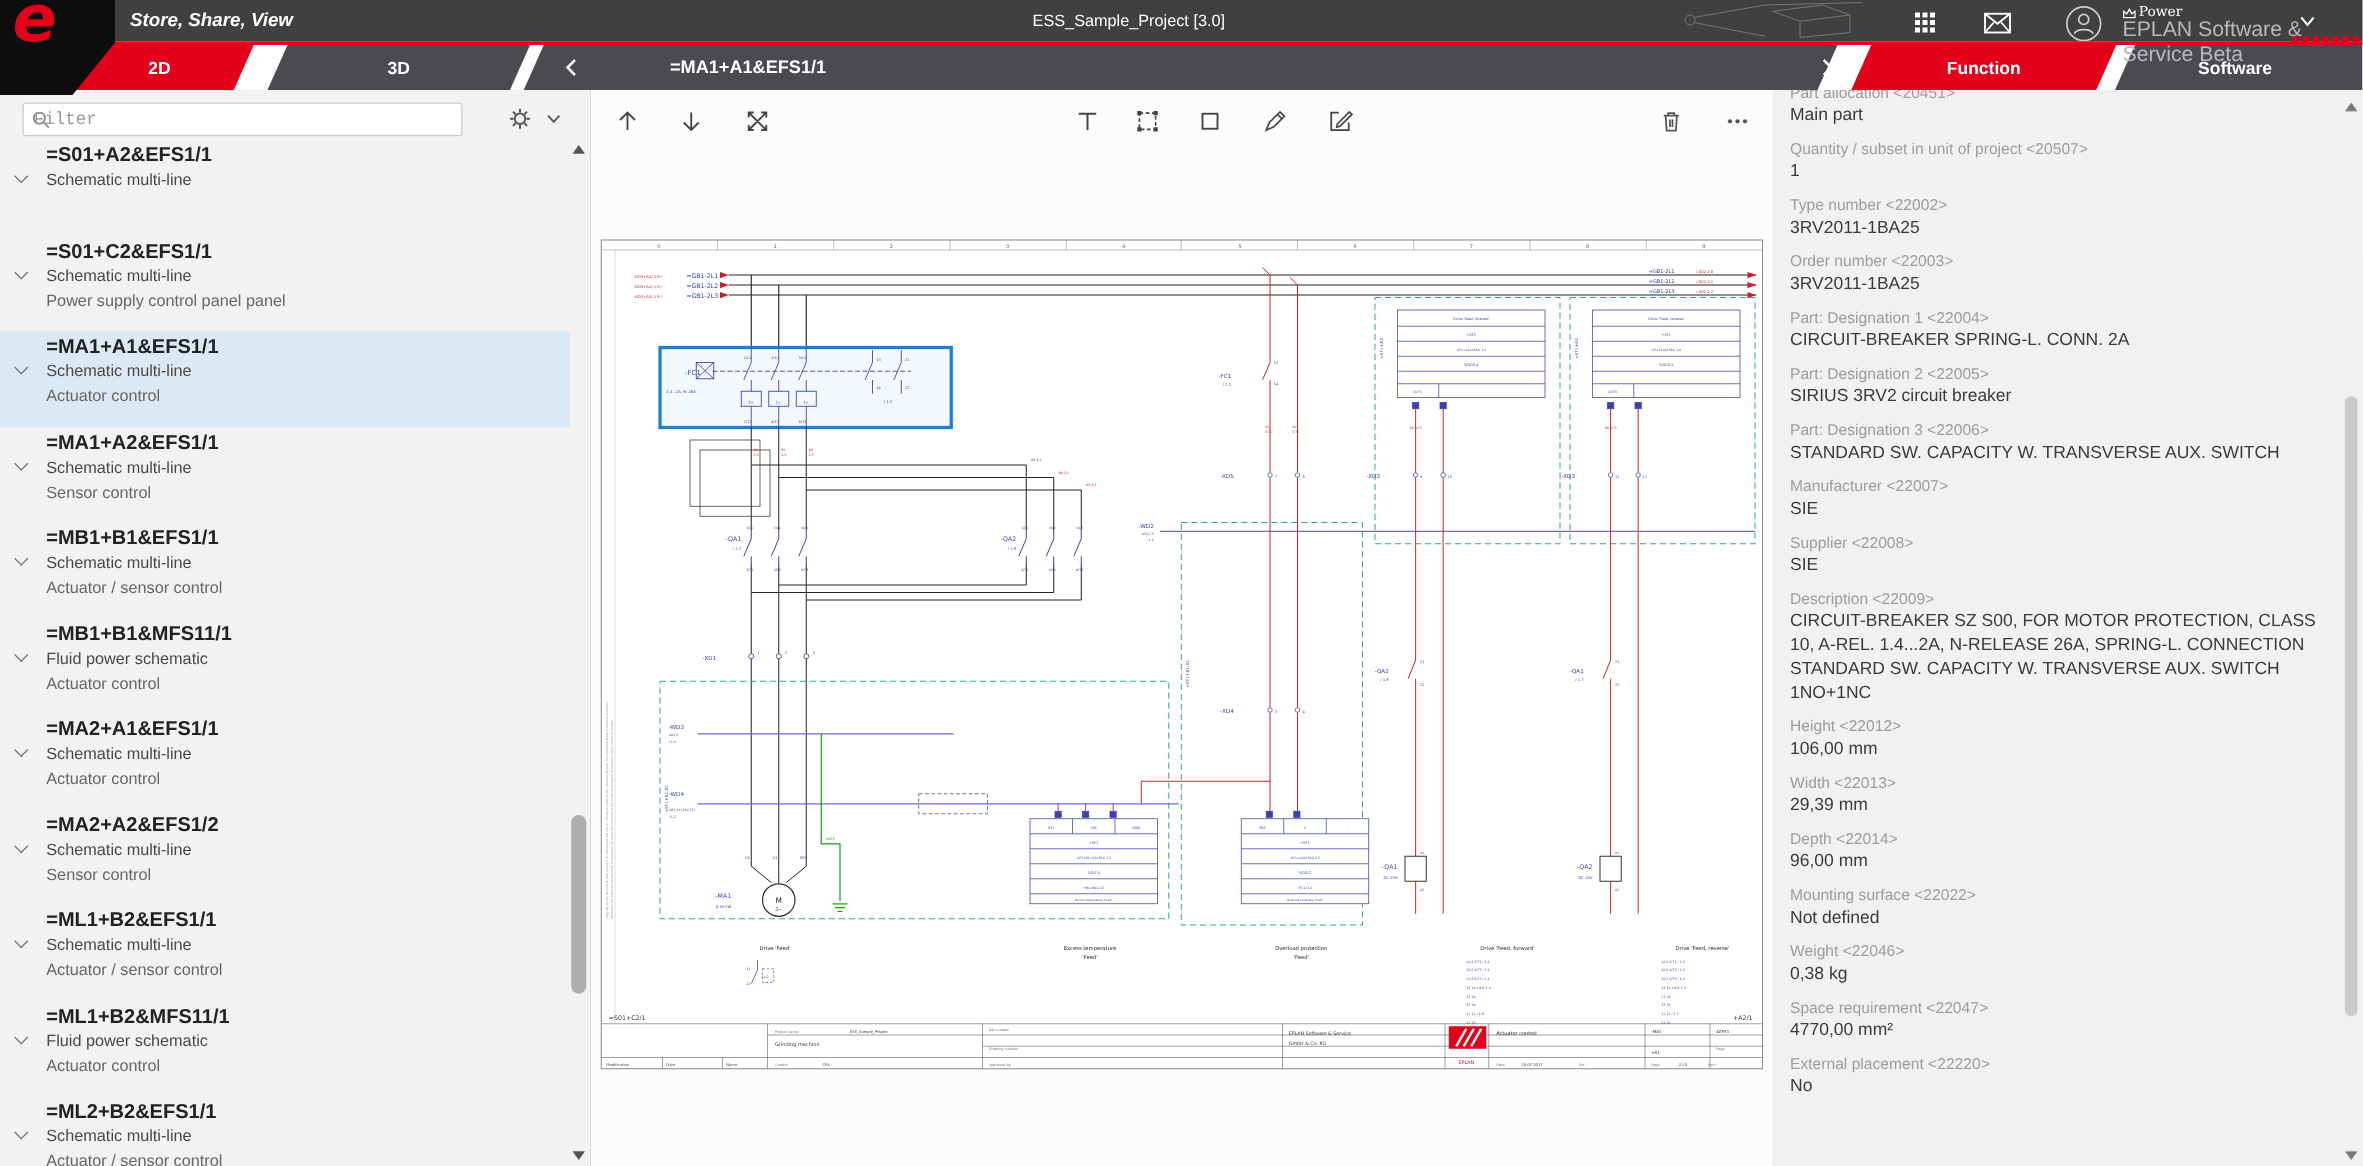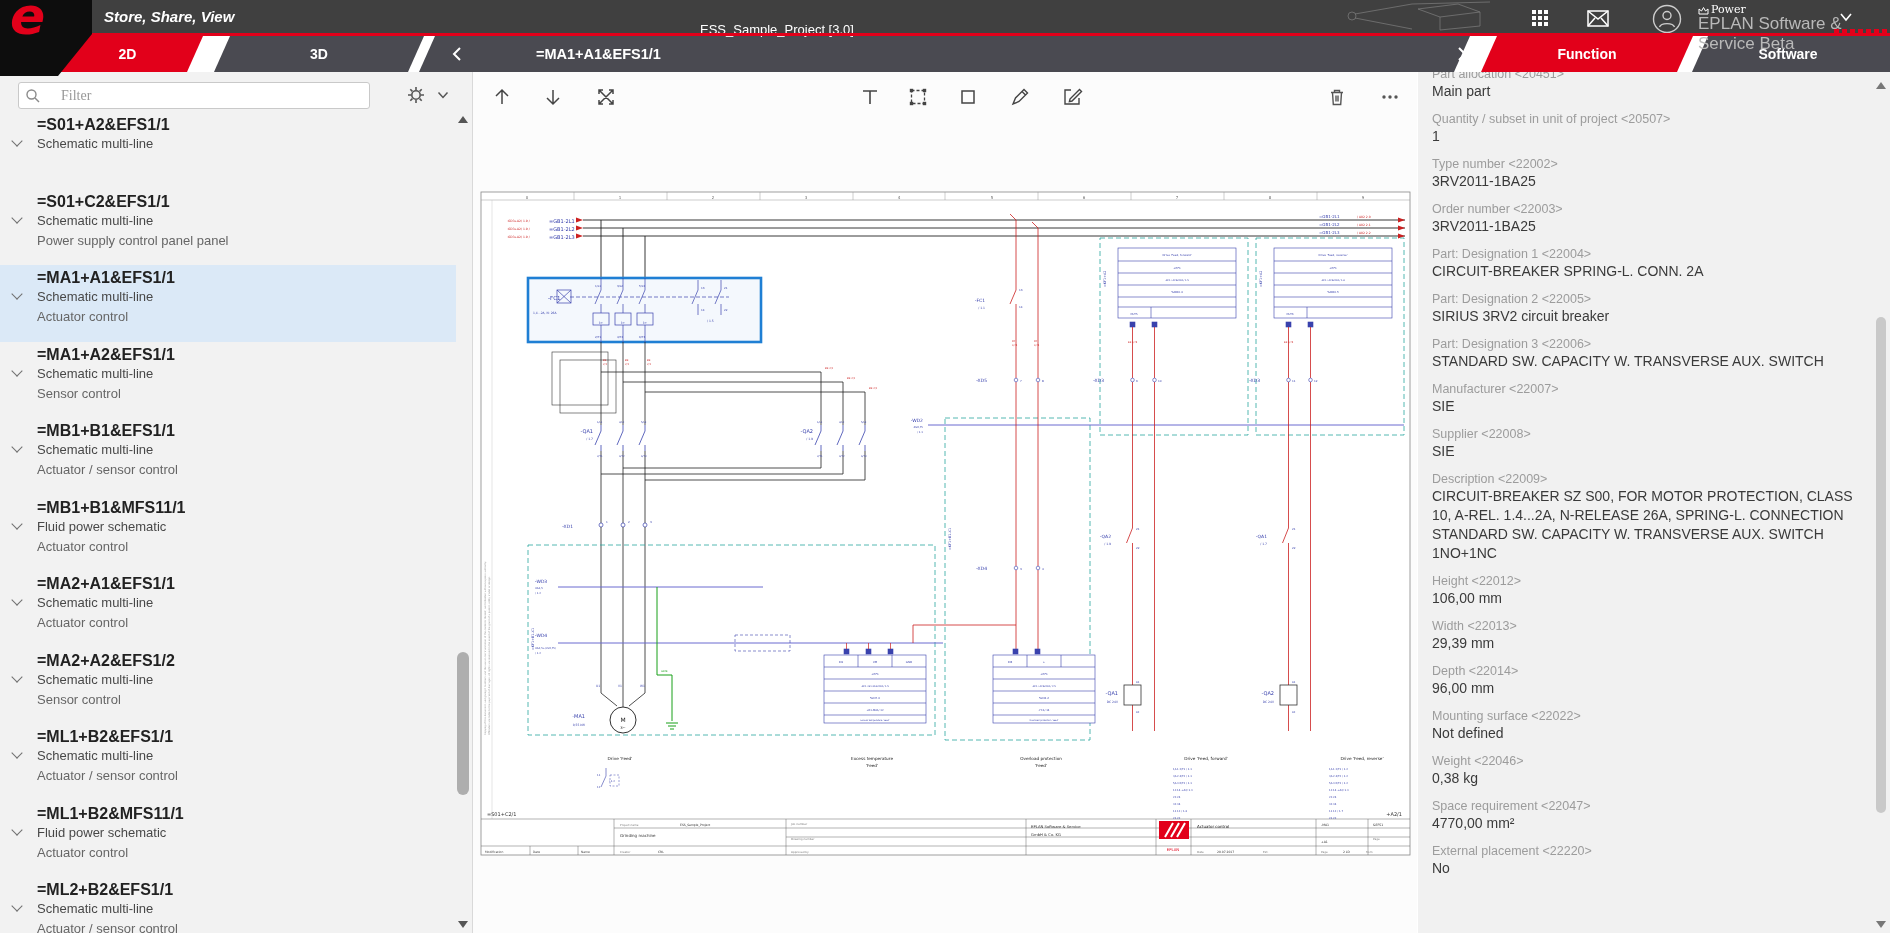--- a/index.html
+++ b/index.html
@@ -10,22 +10,22 @@
 
   
   .titlebar{position:absolute;left:0;top:0;width:1890px;height:33px;background:#404040;z-index:30}
   .redline{position:absolute;left:88px;top:33px;width:1802px;height:3px;background:var(--brand-red);z-index:31}
   .logoplate{position:absolute;left:0;top:0;width:92px;height:76px;background:#0d0d0d;z-index:40;
     clip-path:polygon(0 0,92px 0,92px 34px,58px 76px,0 76px)}
   .logoplate .e{position:absolute;left:10px;top:-14px;font-size:52px;font-weight:bold;font-style:italic;
     color:var(--brand-red);font-family:"DejaVu Sans",sans-serif}
   .tagline{position:absolute;left:104px;top:0;height:33px;line-height:33px;color:#fff;
     font-size:15px;font-weight:bold;font-style:italic}
-  .apptitle{position:absolute;left:700px;top:13px;width:280px;height:33px;line-height:33px;
-    text-align:left;color:#fff;font-size:13px}
+  .apptitle{position:absolute;left:700px;top:0;width:280px;height:33px;line-height:33px;
+    text-align:right;color:#fff;font-size:13px}
   .lineart{position:absolute;left:1340px;top:0;width:185px;height:33px}
   .tb-icon{position:absolute;top:7px;width:24px;height:22px;cursor:pointer}
   .tb-grid{left:1528px}.tb-mail{left:1586px}
   .avatar{position:absolute;left:1652px;top:4px;width:30px;height:30px;cursor:pointer}
   .username{position:absolute;left:1698px;top:3px;height:15px;color:#fff;font-size:11px;
     font-family:"DejaVu Serif","Liberation Serif",serif}
   .username svg{vertical-align:-2px;margin-right:2px}
   .userorg{position:absolute;left:1698px;top:14px;color:#b9b9b9;font-size:17px}
   .tb-chev{position:absolute;left:1838px;top:10px;width:16px;height:14px;cursor:pointer}
   .reddashes{position:absolute;left:1834px;top:29px;width:56px;height:5px}
@@ -45,22 +45,22 @@
   .tabproj{left:1700px;width:176px}
   .tab-fill{position:absolute;right:0;top:0;width:26px;height:36px;background:var(--tab-dark)}
   .chev-nav{position:absolute;top:10px;width:16px;height:16px;z-index:2}
 
   
   .sidebar{position:absolute;left:0;top:72px;width:473px;height:861px;background:#f2f2f2;
     border-right:1px solid #d9d9d9;overflow:hidden}
   .filterbox{position:absolute;left:18px;top:10px;width:352px;height:27px;background:#fff;
     border:1px solid #c9c9c9;border-radius:3px}
   .filterbox svg{position:absolute;left:6px;top:5px}
-  .filterbox input{position:absolute;left:42px;top:1px;width:320px;height:23px;border:none;outline:none;
-    font-size:14px;color:#333;background:transparent;font-family:Liberation Serif, serif}
+  .filterbox input{position:absolute;left:8px;top:1px;width:320px;height:23px;border:none;outline:none;
+    font-size:14px;color:#333;background:transparent;font-family:Liberation Mono, monospace}
   .filterbox input::placeholder{color:#999}
   .sb-gear{position:absolute;left:404px;top:11px;width:24px;height:24px;cursor:pointer}
   .sb-chev{position:absolute;left:436px;top:16px;width:14px;height:14px;cursor:pointer}
   .sb-up{position:absolute;left:458px;top:44px;width:0;height:0;cursor:pointer;
     border-left:5px solid transparent;border-right:5px solid transparent;border-bottom:7px solid #555}
   .sb-down{position:absolute;left:458px;top:849px;width:0;height:0;cursor:pointer;
     border-left:5px solid transparent;border-right:5px solid transparent;border-top:7px solid #555}
   .sb-thumb{position:absolute;left:457px;top:580px;width:12px;height:143px;background:#aeaeae;border-radius:6px;cursor:grab}
   .pagelist{position:absolute;left:0;top:40px;width:456px;height:821px;overflow:hidden}
   .nav-item{position:relative;height:76.5px;padding:3px 6px 0 37px;cursor:pointer}

